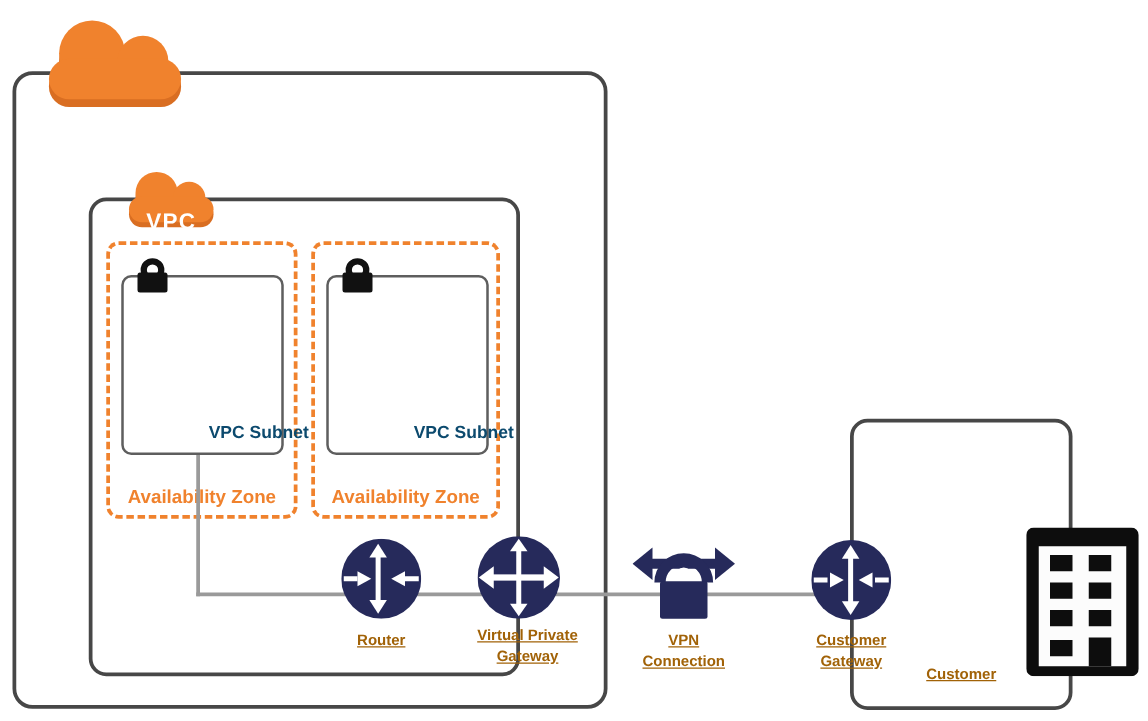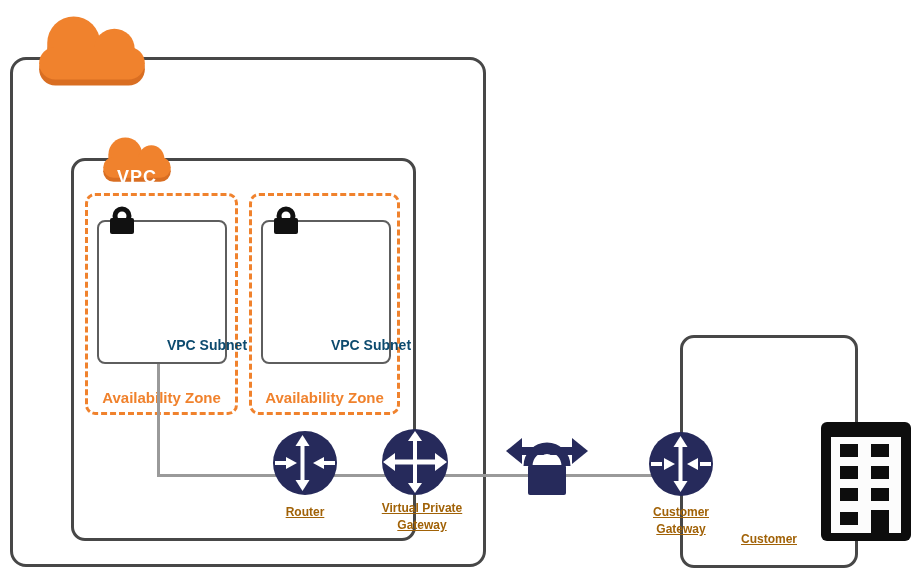--- a/index.html
+++ b/index.html
@@ -132,20 +132,24 @@
   <svg class="node-icon vpn-icon" viewBox="0 0 82 66">
     <g fill="#262A5B">
       <rect x="6" y="15" width="70" height="8"></rect>
       <polygon points="0,19 16,6 16,32"></polygon>
       <polygon points="82,19 66,6 66,32"></polygon>
     </g>
     <path d="M 22 34 A 19 19 0 0 1 60 34" stroke="#262A5B" stroke-width="9" fill="none"></path>
     <rect x="34" y="22" width="14" height="14" rx="7" fill="#ffffff"></rect>
     <rect x="22" y="33" width="38" height="30" rx="2" fill="#262A5B"></rect>
   </svg>
+  <div class="lbl vpn-label">
+    <span>VPN</span>
+    <span>Connection</span>
+  </div>
 
   <svg class="node-icon cgw-icon" viewBox="0 0 64 64">
     <circle cx="32" cy="32" r="32" fill="#262A5B"></circle>
     <g fill="#fff">
       <rect x="29.5" y="13" width="4" height="38"></rect>
       <polygon points="31.5,4 24.5,15 38.5,15"></polygon>
       <polygon points="31.5,60 24.5,49 38.5,49"></polygon>
       <rect x="2" y="30" width="11" height="4"></rect>
       <polygon points="26,32 15,26 15,38"></polygon>
       <rect x="51" y="30" width="11" height="4"></rect>

